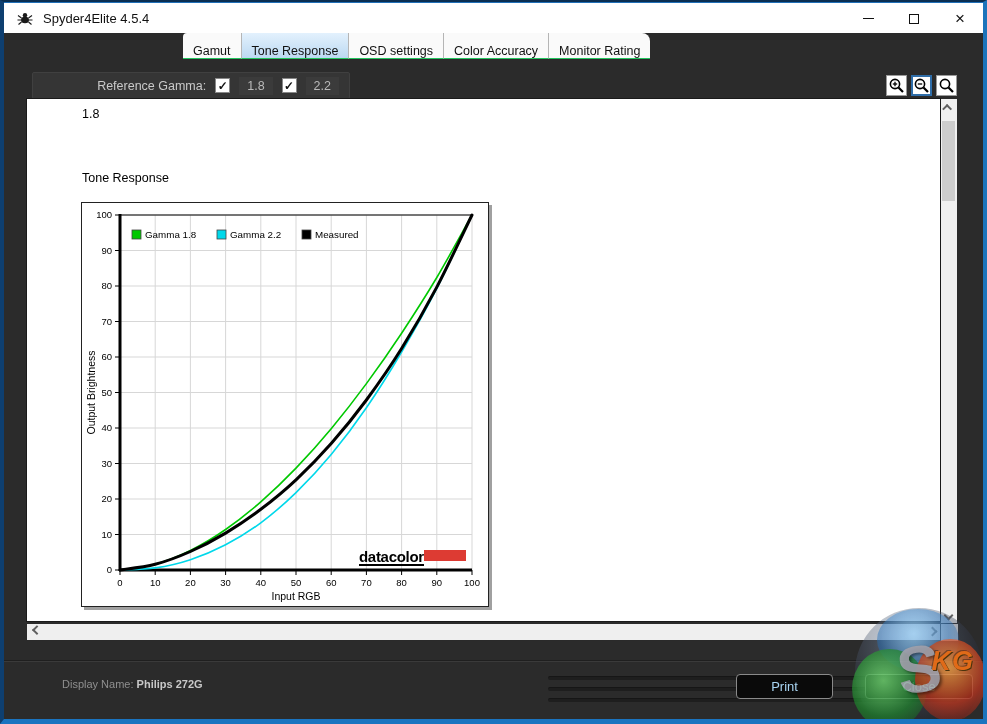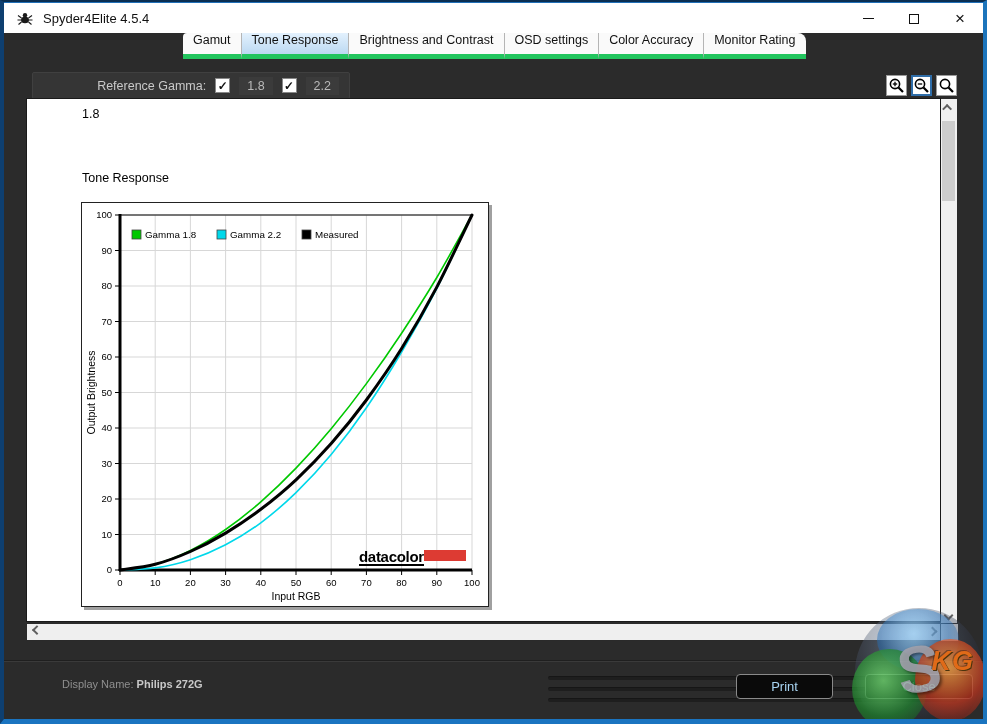--- a/index.html
+++ b/index.html
@@ -19,23 +19,23 @@
   .app-icon { margin-left: 12px; width: 18px; height: 18px; }
   .title-text { margin-left: 9px; font-size: 13px; color: #111; }
   .win-controls { position: absolute; right: 0; top: 0; height: 31px; display: flex; }
   .win-btn { width: 46px; height: 31px; display: flex; align-items: center; justify-content: center; color: #111; font-size: 15px; cursor: default; }
   .win-btn .min-glyph { display:block; width: 11px; height: 1px; background:#111; }
   .win-btn .max-glyph { display:block; width: 10px; height: 10px; border: 1px solid #111; }
   .win-btn.close-btn { font-size: 17px; line-height: 1; }
   
   .tabbar { position: absolute; left: 179px; top: 31px; height: 26px; display: flex; z-index: 3; }
   .tab {
-    height: 26px; padding: 0 10px; display: flex; align-items: flex-start;
+    height: 26px; padding: 0 10px; display: flex; align-items: flex-end;
     background: #fafafa; color: #111; font-size: 12.5px; white-space: nowrap;
-    border-right: 1px solid #b5b5b5; border-bottom: 5px solid #22c55e; cursor: default;
+    border-right: 1px solid #b5b5b5; border-bottom: 1px solid #22c55e; cursor: default;
   }
   .tab:first-child { border-radius: 4px 0 0 0; }
   .tab:last-child { border-radius: 0 8px 0 0; border-right: none; }
   .tab.selected { background: linear-gradient(#e3f1fd, #bcd9f2); }
   
   .toolbar-panel {
     position: absolute; left: 28px; top: 70px; width: 318px; height: 27px;
     background: #353535; border: 1px solid #404040; border-radius: 2px;
     display: flex; align-items: center; justify-content: flex-end; gap: 9px; padding-right: 10px;
   }
@@ -141,23 +141,20 @@
         </div>
     </div>
   </div>
 
   <div class="tabbar">
     <div class="tab">
         <span>Gamut</span>
       </div>
     <div class="tab selected">
         <span>Tone Response</span>
-      </div>
-    <div class="tab">
-        <span>Brightness and Contrast</span>
       </div>
     <div class="tab">
         <span>OSD settings</span>
       </div>
     <div class="tab">
         <span>Color Accuracy</span>
       </div>
     <div class="tab">
         <span>Monitor Rating</span>
       </div>

